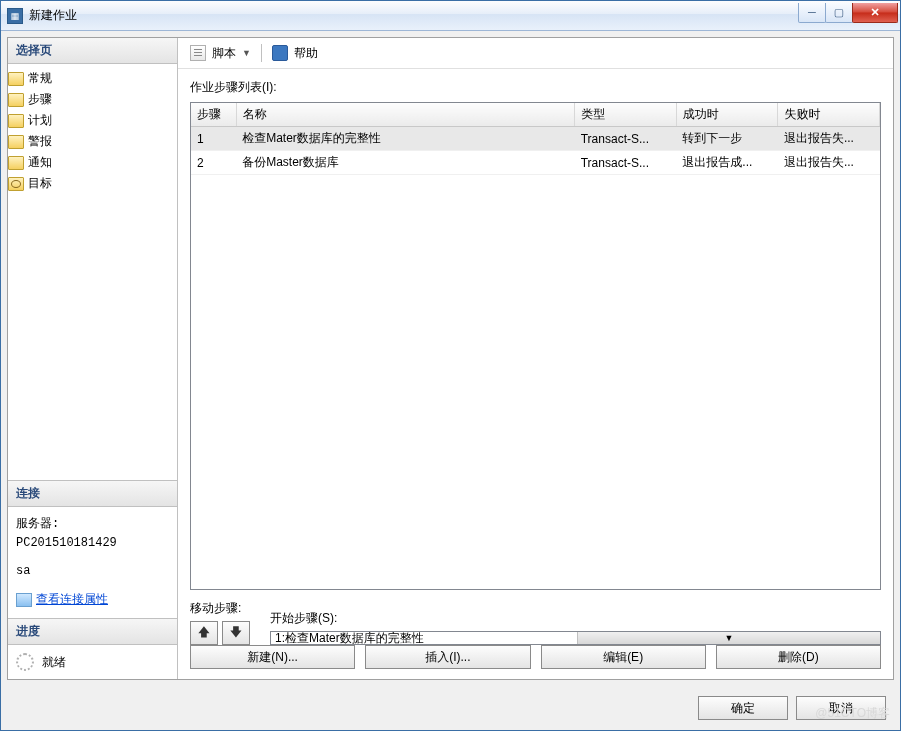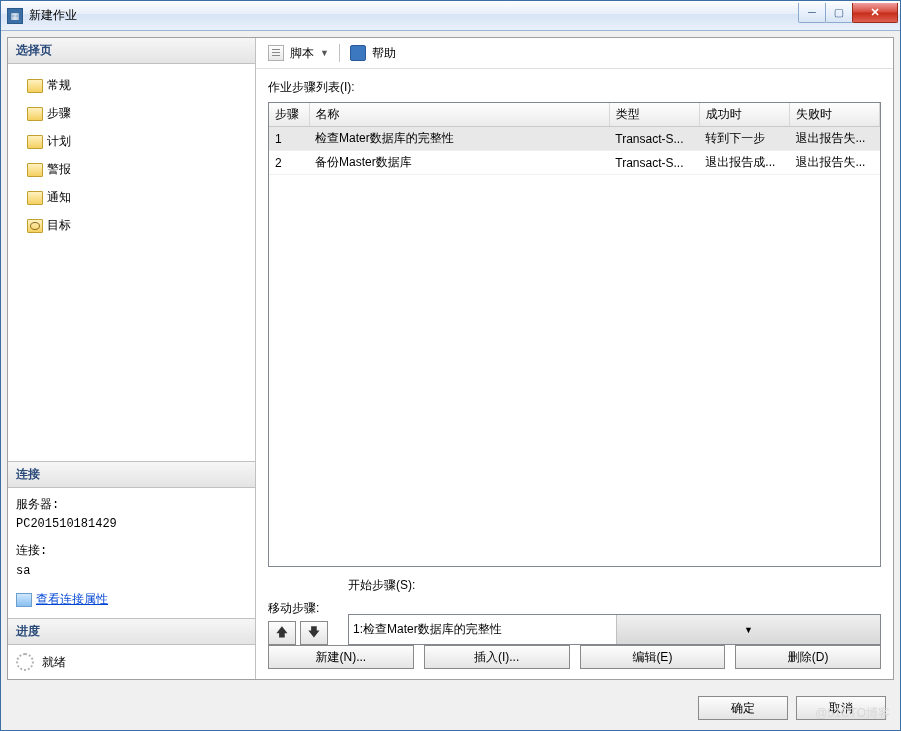--- a/index.html
+++ b/index.html
@@ -5,24 +5,24 @@
 * { box-sizing: border-box; margin: 0; padding: 0; }
 body { font-family: "Microsoft YaHei", SimSun, Tahoma, sans-serif; font-size: 12px; background: #fff; overflow: hidden; }
 .window { width: 901px; height: 731px; border: 1px solid #3a6ea5; background: #f0f0f0; display: flex; flex-direction: column; position: relative; }
 .titlebar { height: 30px; background: linear-gradient(#fdfdfe,#e6eef9 45%,#d7e4f5 46%,#e9f1fb); display: flex; align-items: center; padding-left: 6px; border-bottom: 1px solid #9db6d6; }
 .titlebar .app-icon { width: 16px; height: 16px; background: #3a6ea5; border: 1px solid #2a5a8a; margin-right: 6px; font-size: 9px; color:#fff; display:flex;align-items:center;justify-content:center;}
 .titlebar .title { flex: 1; color: #000; }
 .win-btns { display: flex; height: 20px; margin-right: 2px; margin-top:-6px;}
 .win-btn { width: 28px; height: 20px; border: 1px solid #8ba9cf; border-top:none; background: linear-gradient(#f8fbff,#d9e6f7); display:flex; align-items:center; justify-content:center; font-size:11px; color:#3a5a80; margin-left:-1px; border-radius:0 0 2px 2px;}
 .win-btn.close { background: linear-gradient(#f0a0a0,#d54a3a 48%,#c62c1a 52%,#e06050); color:#fff; border-color:#9a2a1a; width:46px; font-weight:bold;}
 .body { flex: 1; display: flex; border: 1px solid #a0a0a0; margin: 6px; background:#fff;}
-.sidebar { width: 248px; border-right: 1px solid #c0c0c0; display: flex; flex-direction: column; background:#fff;}
+.sidebar { width: 170px; border-right: 1px solid #c0c0c0; display: flex; flex-direction: column; background:#fff;}
 .panel-header { background: linear-gradient(#f6f6f6,#e4e4e4); border-bottom: 1px solid #c0c0c0; padding: 4px 8px; font-weight: bold; color:#2a4a7a;}
 .nav-list { padding: 4px 0; }
-.nav-item { display: flex; align-items: center; padding: 2px 19px; gap: 4px; cursor:default;margin-top:7px;}
+.nav-item { display: flex; align-items: center; padding: 2px 0; gap: 4px; cursor:default;}
 .nav-icon { width: 16px; height: 14px; background: linear-gradient(#fff2c0,#f5d060); border:1px solid #c0a030; border-radius:1px; position:relative; flex-shrink:0;}
 .nav-icon.target::after{content:"";position:absolute;inset:2px;border:1px solid #8a6a20;border-radius:50%;}
 .spacer-flex { flex: 1; }
 .conn-section { border-top: 1px solid #c0c0c0; }
 .conn-body { padding: 8px; line-height: 1.6; font-family: Liberation Mono, monospace; }
 .conn-link { color: #0046d5; text-decoration: underline; display:flex; align-items:center; gap:4px; margin-top:10px;}
 .link-icon{width:16px;height:14px;background:linear-gradient(#cfe8ff,#8ac0f0);border:1px solid #6aa0d0;flex-shrink:0;}
 .prog-section { border-top: 1px solid #c0c0c0; }
 .prog-body { padding: 8px; display:flex; align-items:center; gap:8px;}
 .spinner{width:18px;height:18px;border:2px dotted #b0b0b0;border-radius:50%;}
@@ -44,21 +44,21 @@
 .col-step{width:40px;}
 .col-name{width:300px;}
 .col-type{width:90px;}
 .col-ok{width:90px;}
 .col-fail{width:90px;}
 .move-row{display:flex;align-items:flex-end;gap:20px;margin-top:10px;}
 .move-block{}
 .arrow-btns{display:flex;gap:4px;margin-top:4px;}
 .sq-btn{width:28px;height:24px;border:1px solid #8a8a8a;background:linear-gradient(#fdfdfd,#e4e4e4);display:flex;align-items:center;justify-content:center;font-size:12px;color:#333;}
 .start-block{flex:1;}
-.combo{width:100%;height:31px;border:1px solid #828790;background:#fff;display:flex;align-items:center;padding:0 4px;margin-top:20px;}
+.combo{width:100%;height:14px;border:1px solid #828790;background:#fff;display:flex;align-items:center;padding:0 4px;margin-top:4px;}
 .combo span{flex:1;}
 .combo .dd{width:15px;text-align:center;background:linear-gradient(#f0f0f0,#d8d8d8);border-left:1px solid #c0c0c0;margin-right:-4px;height:100%;display:flex;align-items:center;justify-content:center;font-size:9px;}
 .btn-row{display:flex;gap:10px;}
 .btn{flex:1;height:24px;border:1px solid #8a8a8a;background:linear-gradient(#fdfdfd,#e4e4e4);display:flex;align-items:center;justify-content:center;cursor:default;}
 .footer{display:flex;justify-content:flex-end;gap:8px;padding:10px 14px;}
 .footer .btn{flex:none;width:90px;}
 .watermark{position:absolute;right:10px;bottom:8px;color:#d8d8d8;font-size:12px;pointer-events:none;}
 </style>
 </head>
 <body>
@@ -103,21 +103,20 @@
             <span>目标</span>
           </div>
       </div>
       <div class="spacer-flex"></div>
       <div class="conn-section">
         <div class="panel-header">连接</div>
         <div class="conn-body">
           <div>服务器:</div>
           <div>PC201510181429</div>
           <div style="height:8px;"></div>
-          <div>连接:</div>
           <div>sa</div>
           <a class="conn-link">
               <span class="link-icon"></span>
               <span>查看连接属性</span>
             </a>
         </div>
       </div>
       <div class="prog-section">
         <div class="panel-header">进度</div>
         <div class="prog-body">

